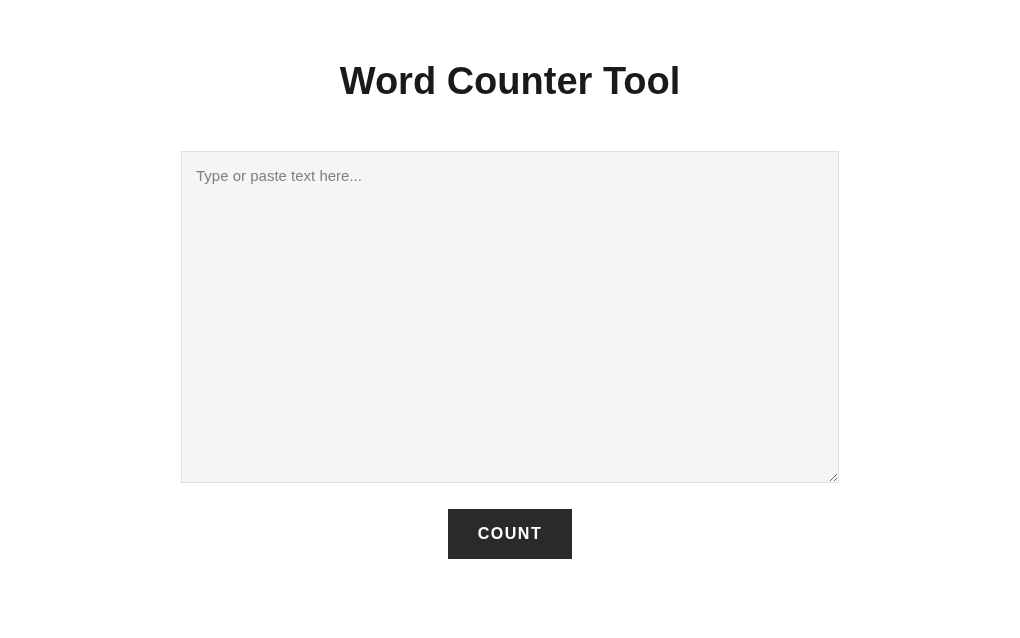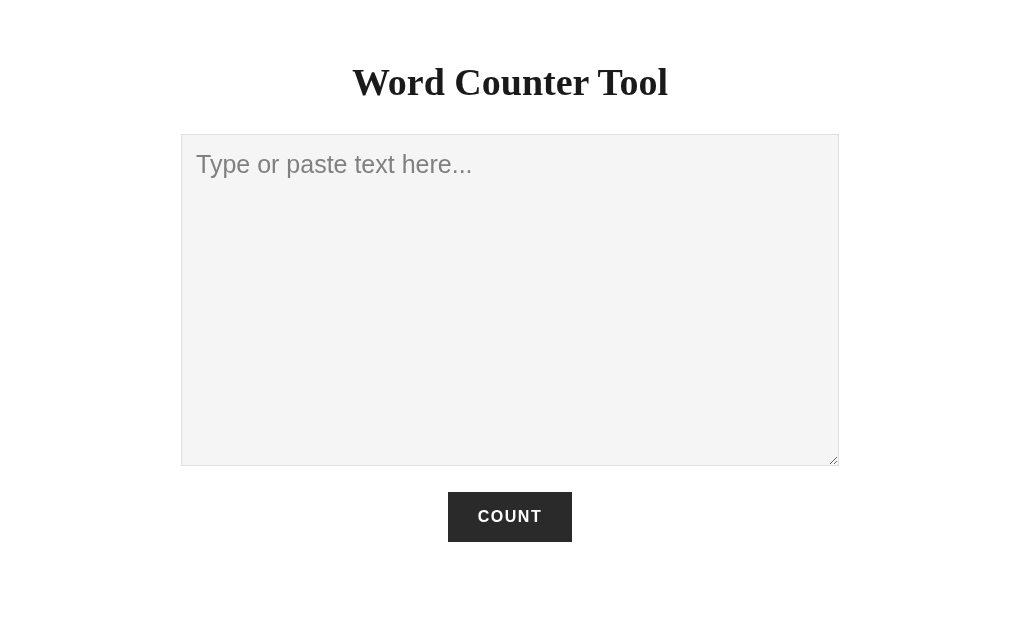--- a/index.html
+++ b/index.html
@@ -14,33 +14,33 @@
       font-family: Georgia, 'Times New Roman', serif;
       display: flex;
       flex-direction: column;
       align-items: center;
       padding-top: 60px;
     }
     .title {
       font-size: 38px;
       font-weight: bold;
       color: #1a1a1a;
-      margin-bottom: 30px;
-      font-family: Liberation Serif, serif;
+      margin-bottom: 48px;
+      font-family: Liberation Sans, sans-serif;
     }
     .textarea-wrapper {
       width: 658px;
     }
     .text-input {
       width: 100%;
       height: 332px;
       background: #f5f5f5;
       border: 1px solid #e0e0e0;
       padding: 15px 14px;
-      font-size: 25px;
+      font-size: 15px;
       font-family: 'Segoe UI', Arial, sans-serif;
       color: #333;
       resize: both;
       outline: none;
     }
     .text-input::placeholder {
       color: #808080;
     }
     .count-button {
       margin-top: 22px;

